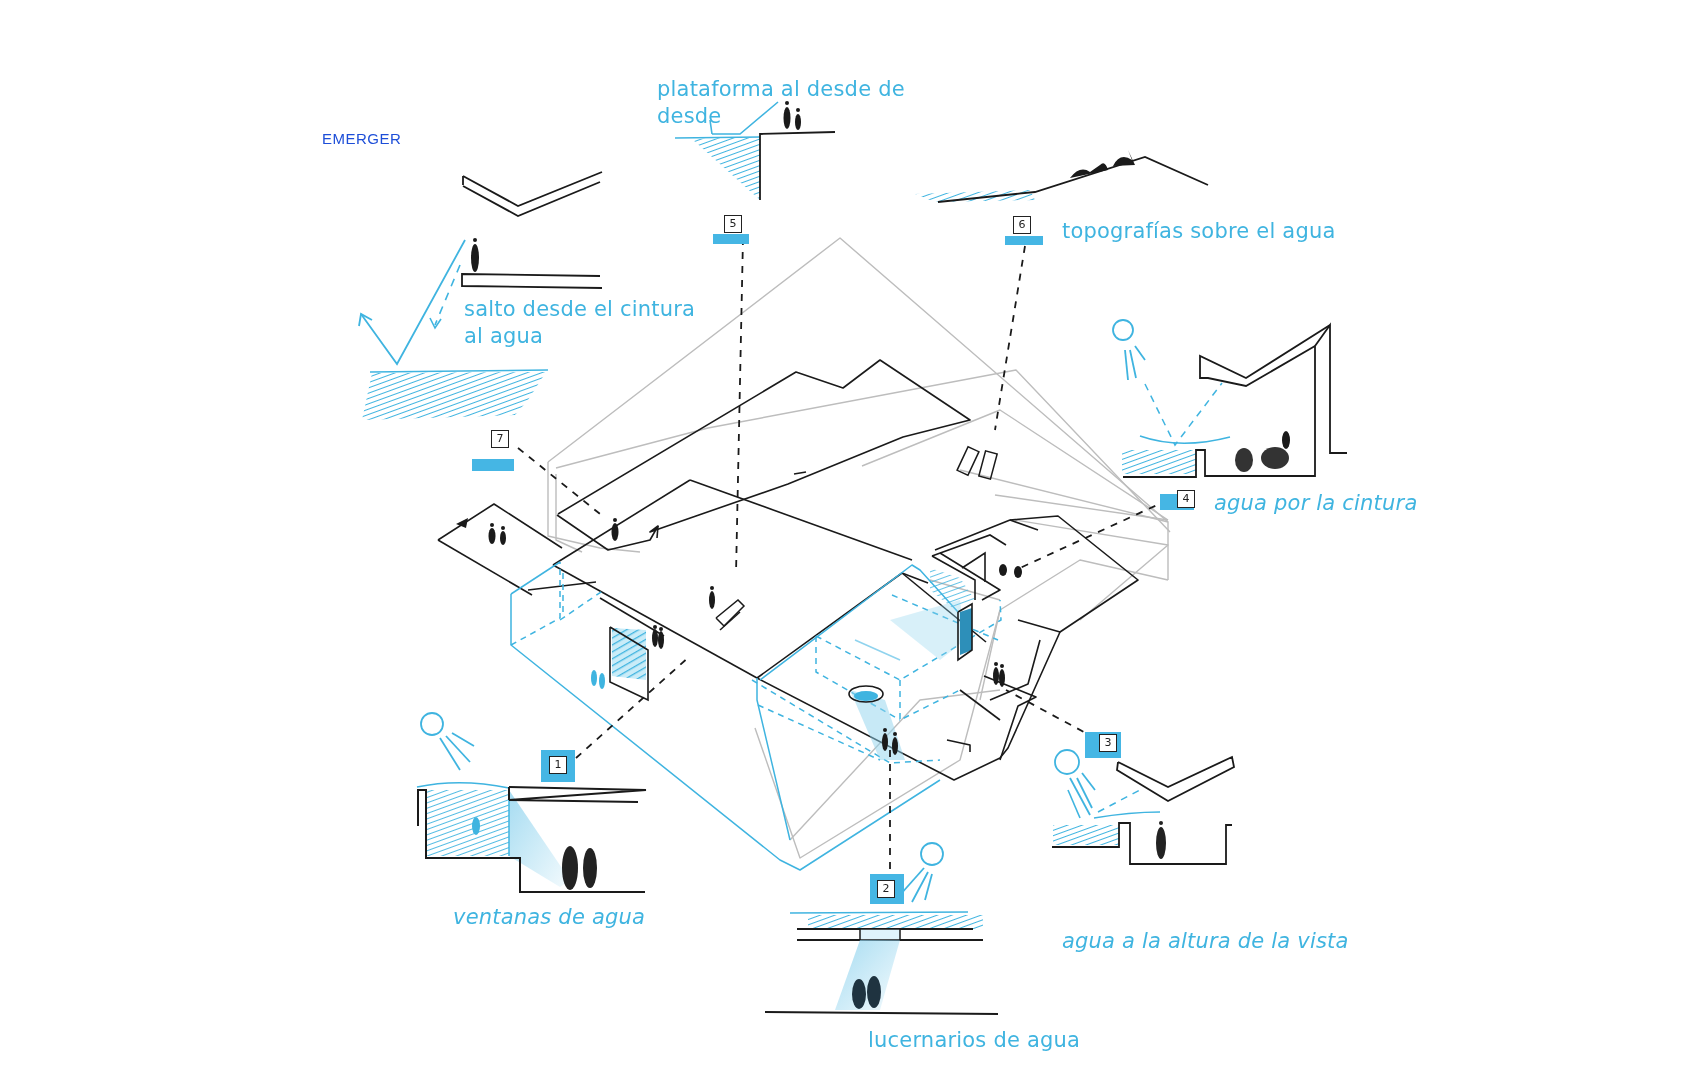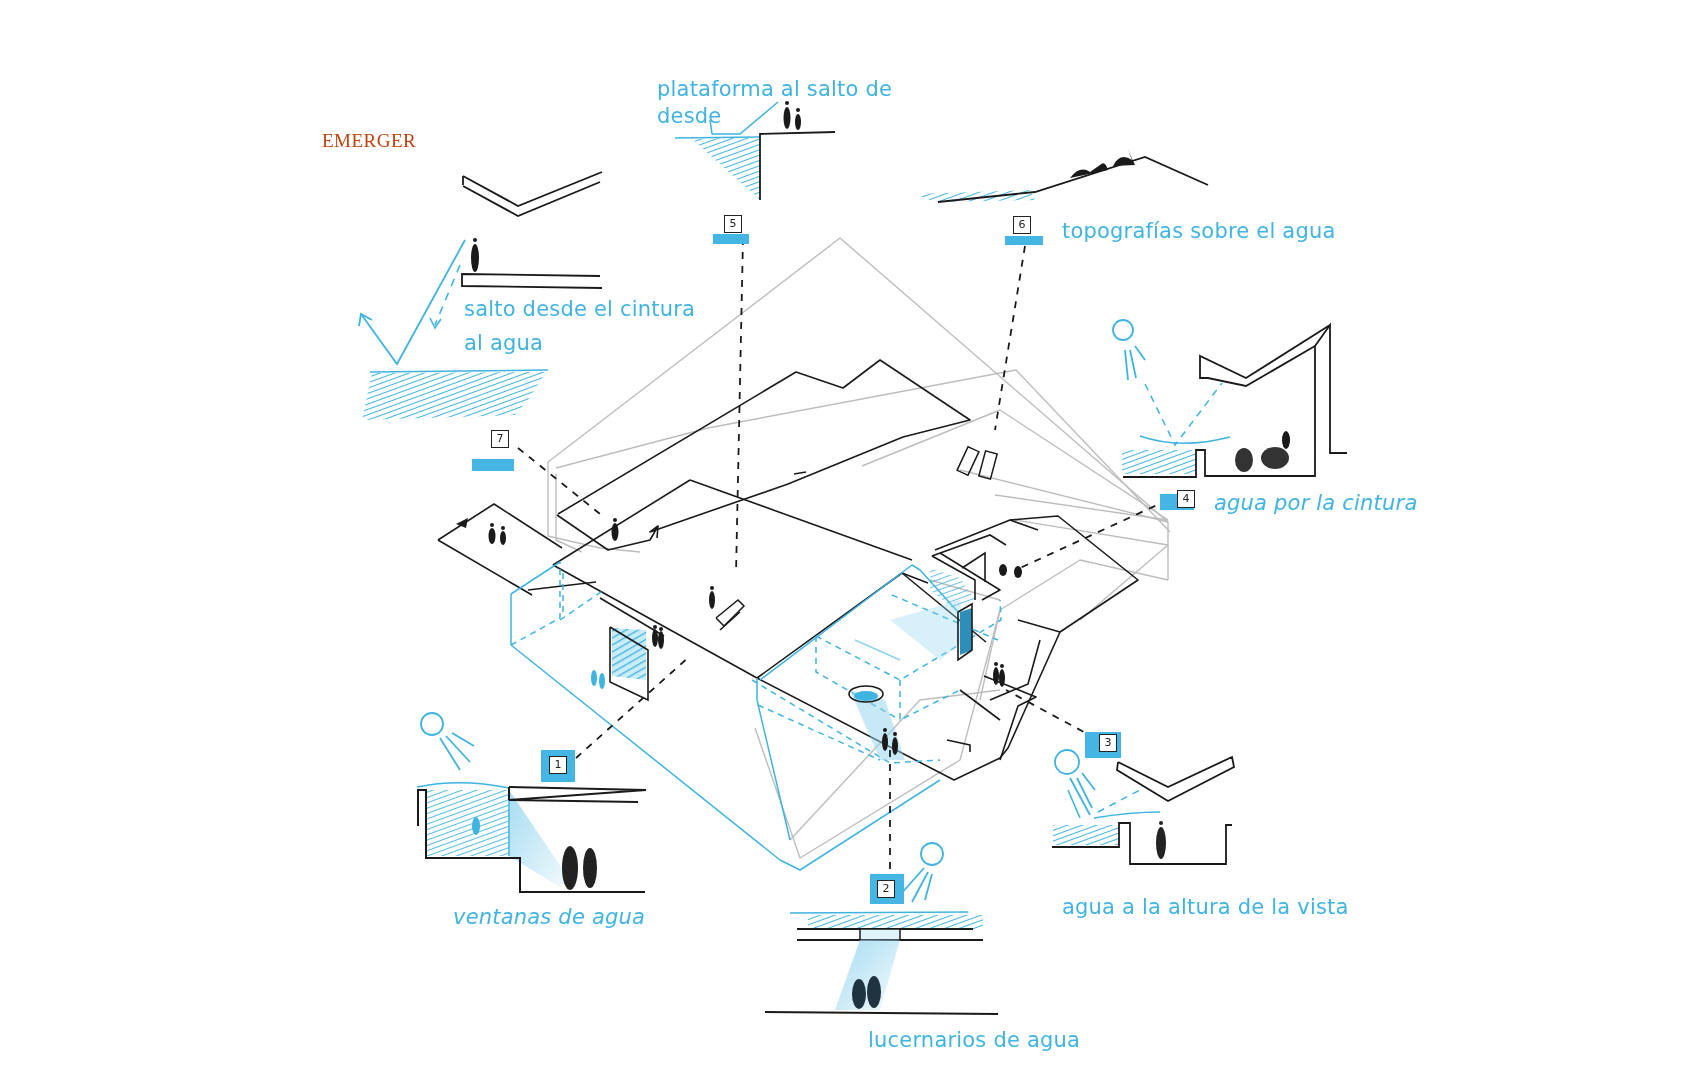--- a/index.html
+++ b/index.html
@@ -1,19 +1,19 @@
 <!DOCTYPE html>
 <html><head>
 <meta charset="utf-8">
 <style>
   html, body { margin: 0; padding: 0; background: #ffffff; }
   body { width: 1686px; height: 1080px; position: relative; overflow: hidden; font-family: "DejaVu Sans", sans-serif; }
   #canvas { position: absolute; left: 0; top: 0; width: 1686px; height: 1080px; }
   .lbl { position: absolute; color: #3fb4e0; font-family: "DejaVu Sans", sans-serif; font-size: 21px; line-height: 27px; white-space: nowrap; letter-spacing: 0.2px; }
-  .title { position: absolute; color: #c2410c; font-family: Liberation Serif, serif; font-size: 19px; letter-spacing: 0.5px; }
+  .title { position: absolute; color: #1d4ed8; font-family: Liberation Sans, sans-serif; font-size: 15px; letter-spacing: 0.5px; }
   .badge { position: absolute; width: 16px; height: 16px; border: 1.5px solid #222; background: #fff; color: #222; font-family: "DejaVu Sans", sans-serif; font-size: 11px; line-height: 16px; text-align: center; }
   .badge-fill { position: absolute; background: #45b6e4; }
 </style>
 </head>
 <body>
 
 <svg id="canvas" viewBox="0 0 1686 1080" xmlns="http://www.w3.org/2000/svg">
   <defs>
     <pattern id="hatch" width="6" height="6" patternUnits="userSpaceOnUse" patternTransform="rotate(60)">
       <rect width="6" height="6" fill="#c9ecf8"></rect>
@@ -258,41 +258,41 @@
     <rect x="860" y="929" width="40" height="11" fill="#dff3fb" stroke="#1a1a1a" stroke-width="1.5"></rect>
     <polygon points="860,940 900,940 880,1010 835,1010" fill="url(#beam)"></polygon>
     <ellipse cx="859" cy="994" rx="7" ry="15" fill="#1f3340"></ellipse>
     <ellipse cx="874" cy="992" rx="7" ry="16" fill="#1f3340"></ellipse>
     <line x1="765" y1="1012" x2="998" y2="1014" stroke="#1a1a1a" stroke-width="1.8"></line>
   </g>
 </svg>
 
 <div class="title" style="left:322px; top:130px;">EMERGER</div>
 
-<div class="lbl" style="left:657px; top:76px;">plataforma al salto de</div>
+<div class="lbl" style="left:657px; top:76px;">plataforma al desde de</div>
 <div class="lbl" style="left:657px; top:103px;">desde</div>
 <div class="badge-fill" style="left:713px; top:234px; width:36px; height:10px;"></div>
 <div class="badge" style="left:724px; top:215px;">5</div>
 
 <div class="lbl" style="left:1062px; top:218px;">topografías sobre el agua</div>
 <div class="badge-fill" style="left:1005px; top:236px; width:38px; height:9px;"></div>
 <div class="badge" style="left:1013px; top:216px;">6</div>
 
 <div class="lbl" style="left:464px; top:296px;">salto desde el cintura</div>
-<div class="lbl" style="left:464px; top:323px;margin-top:7px;">al agua</div>
+<div class="lbl" style="left:464px; top:323px;">al agua</div>
 <div class="badge-fill" style="left:472px; top:459px; width:42px; height:12px;"></div>
 <div class="badge" style="left:491px; top:430px;">7</div>
 
 <div class="lbl" style="left:1214px; top:490px;font-style:italic;">agua por la cintura</div>
 <div class="badge-fill" style="left:1160px; top:494px; width:34px; height:16px;"></div>
 <div class="badge" style="left:1177px; top:490px;">4</div>
 
 <div class="badge-fill" style="left:1085px; top:732px; width:36px; height:26px;"></div>
 <div class="badge" style="left:1099px; top:734px;">3</div>
-<div class="lbl" style="left:1062px; top:894px;">agua a la altura de la vista</div>
+<div class="lbl" style="left:1062px; top:928px;font-style:italic;">agua a la altura de la vista</div>
 
 <div class="badge-fill" style="left:541px; top:750px; width:34px; height:32px;"></div>
 <div class="badge" style="left:549px; top:756px;">1</div>
 <div class="lbl" style="left:453px; top:904px;font-style:italic;">ventanas de agua</div>
 
 <div class="badge-fill" style="left:870px; top:874px; width:34px; height:30px;"></div>
 <div class="badge" style="left:877px; top:880px;">2</div>
 <div class="lbl" style="left:868px; top:1027px;">lucernarios de agua</div>
 
 </body></html>

